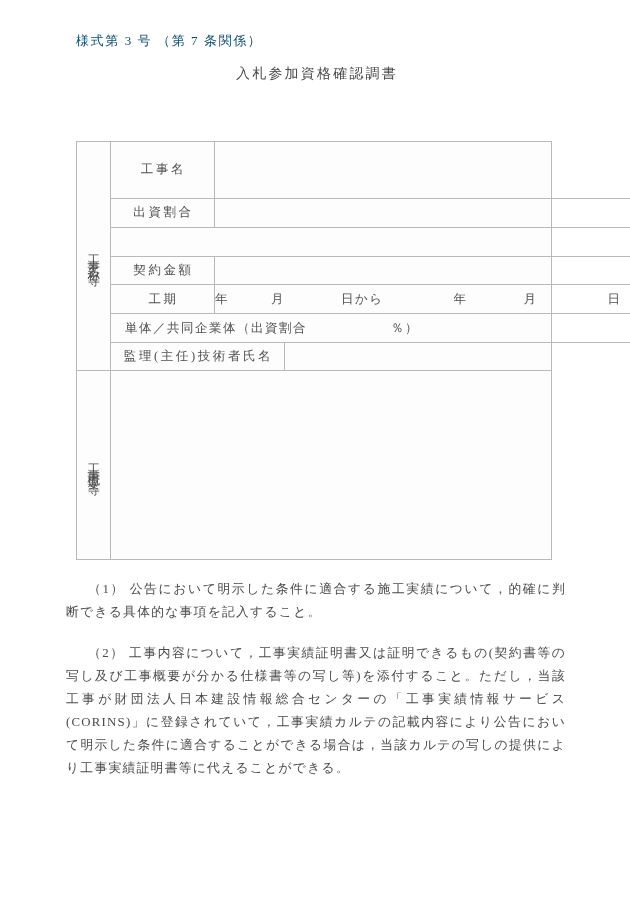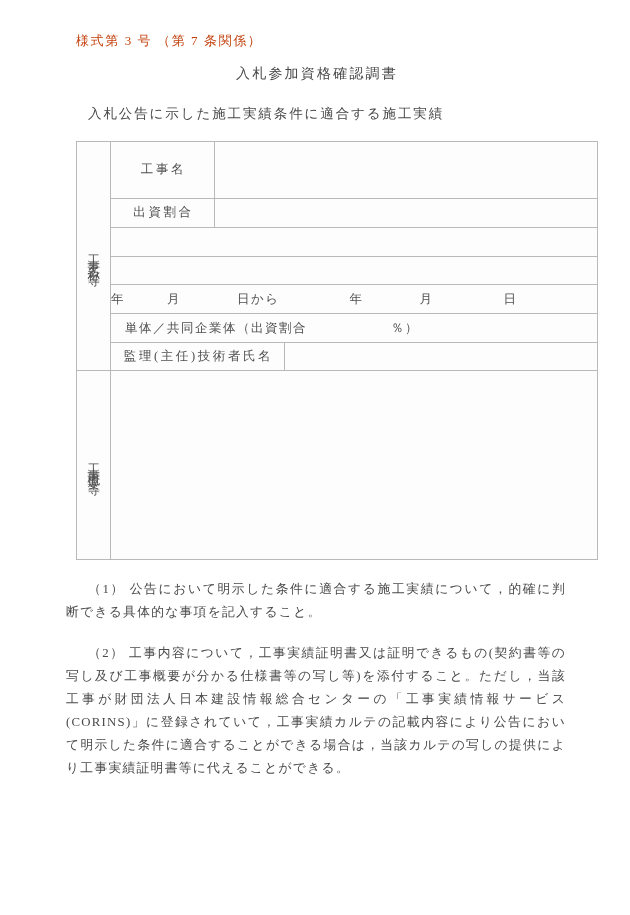--- a/index.html
+++ b/index.html
@@ -23,21 +23,21 @@
     box-sizing: border-box;
   }
 
   
   .form-no {
     position: absolute;
     left: 76px;
     top: 32px;
     font-size: 13px;
     letter-spacing: 1.6px;
-    color: #c2410c;
+    color: #0c4a6e;
     white-space: nowrap;
   }
 
   .doc-title {
     position: absolute;
     left: 0;
     right: 0;
     top: 65px;
     text-align: center;
     font-size: 14px;
@@ -54,21 +54,21 @@
     letter-spacing: 1.9px;
     color: #484848;
     white-space: nowrap;
   }
 
   
   .record-table {
     position: absolute;
     left: 76px;
     top: 141px;
-    width: 522px;
+    width: 476px;
     height: 419px;
     border: 1px solid #b9b9b9;
     box-sizing: border-box;
     background: #fdfdfd;
   }
 
   .cat-col {
     width: 34px;
     flex: 0 0 34px;
     border-right: 1px solid #b9b9b9;
@@ -195,21 +195,20 @@
 </style>
 </head>
 <body>
 
 <div class="page">
 
   <div class="form-no">様式第 3 号 （第 7 条関係）</div>
 
   <div class="doc-title">入札参加資格確認調書</div>
 
-  <div class="doc-subtitle">入札公告に示した施工実績条件に適合する施工実績</div>
 
   <div class="record-table">
 
     <div class="block-upper">
       <div class="cat-col">
         <span class="vert-label">工事名称等</span>
       </div>
 
       <div class="upper-rows">
 
@@ -221,24 +220,26 @@
         <div class="field-row r-agency">
           <div class="field-label">出資割合</div>
           <div class="field-value"></div>
         </div>
 
         <div class="field-row r-place">
           <div class="field-value"></div>
         </div>
 
         <div class="field-row r-amount">
+          <div class="field-label">契約金額</div>
           <div class="field-value"></div>
         </div>
 
         <div class="field-row r-period">
+          <div class="field-label">工期</div>
           <div class="field-value period-text">年　　　月　　　　日から　　　　　年　　　　月　　　　　日</div>
         </div>
 
         <div class="field-row r-type">
           <div class="field-value type-text">単体／共同企業体（出資割合　　　　　　％）</div>
         </div>
 
         <div class="field-row r-eng">
           <div class="field-label field-label-wide">監理(主任)技術者氏名</div>
           <div class="field-value"></div>

